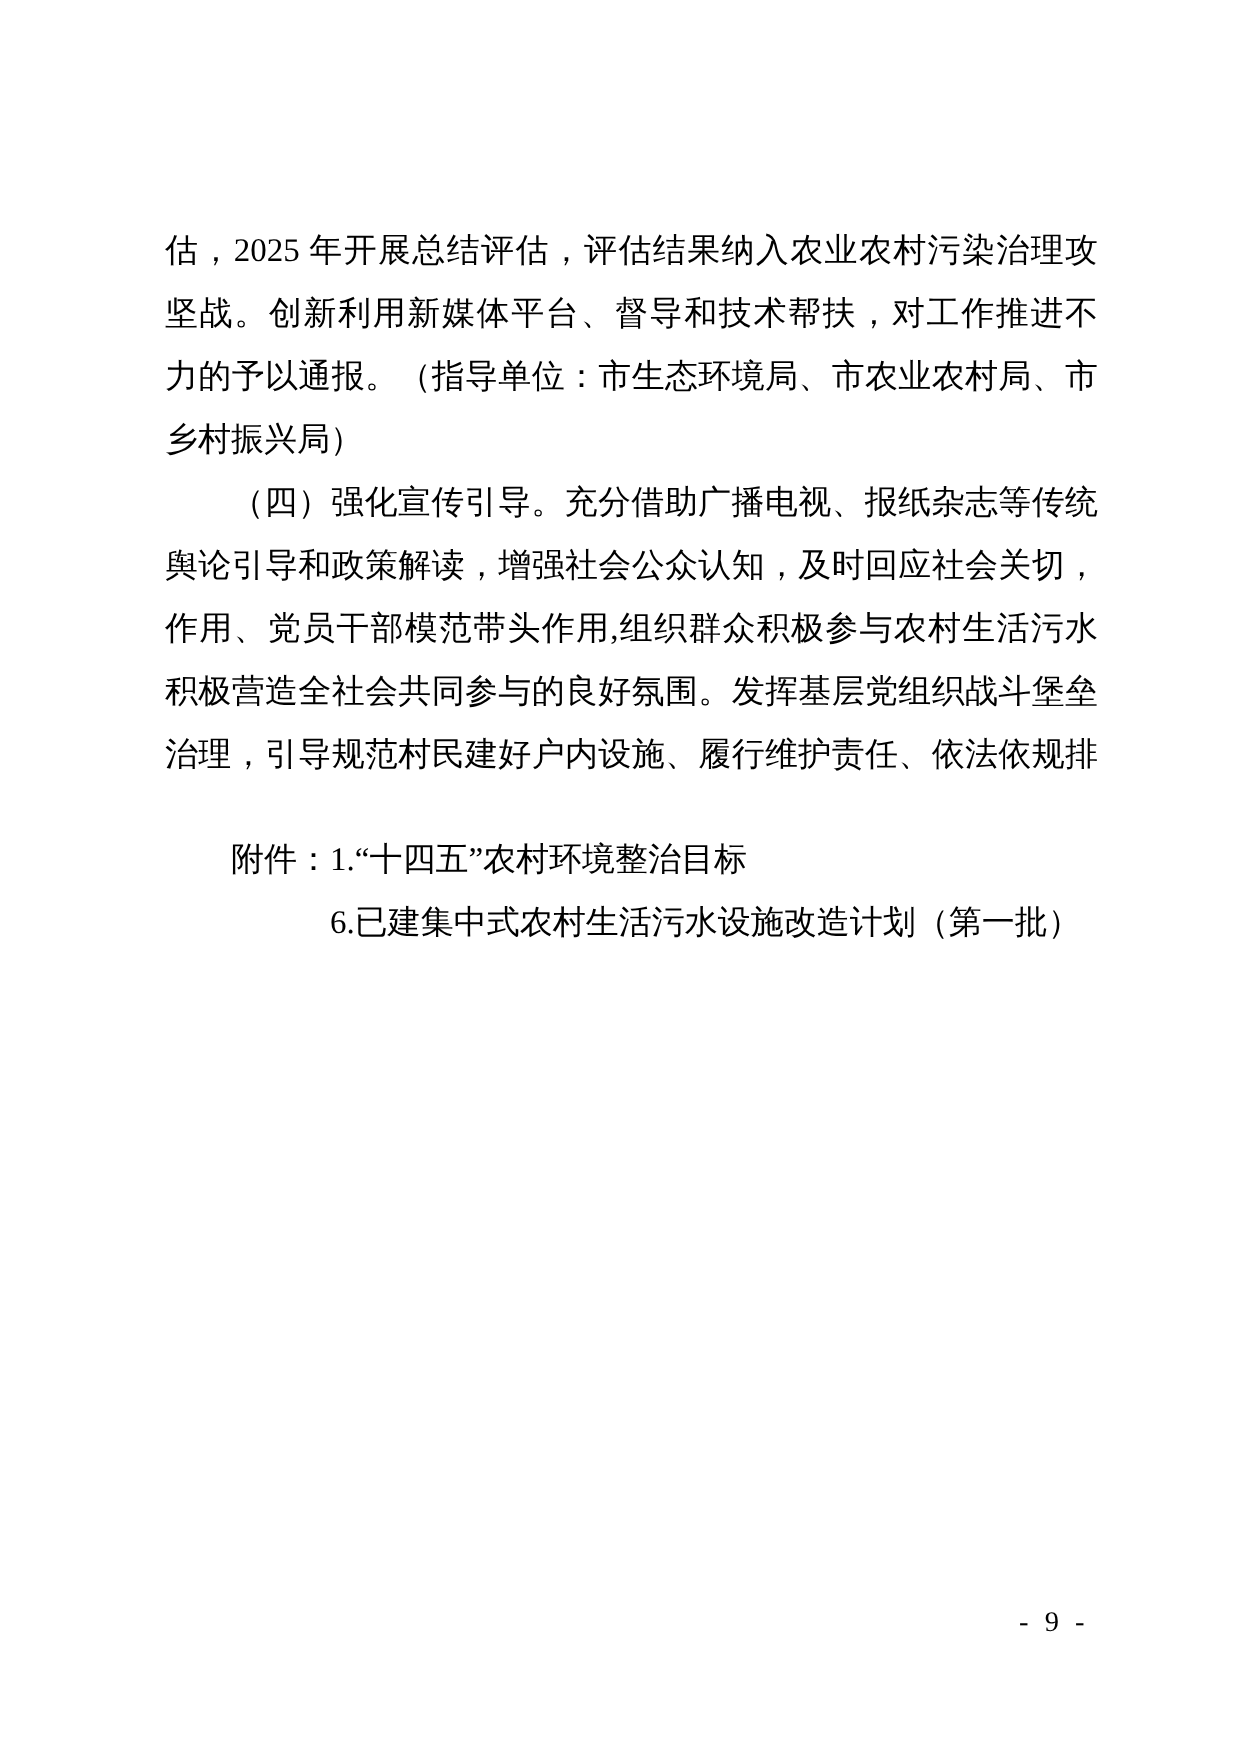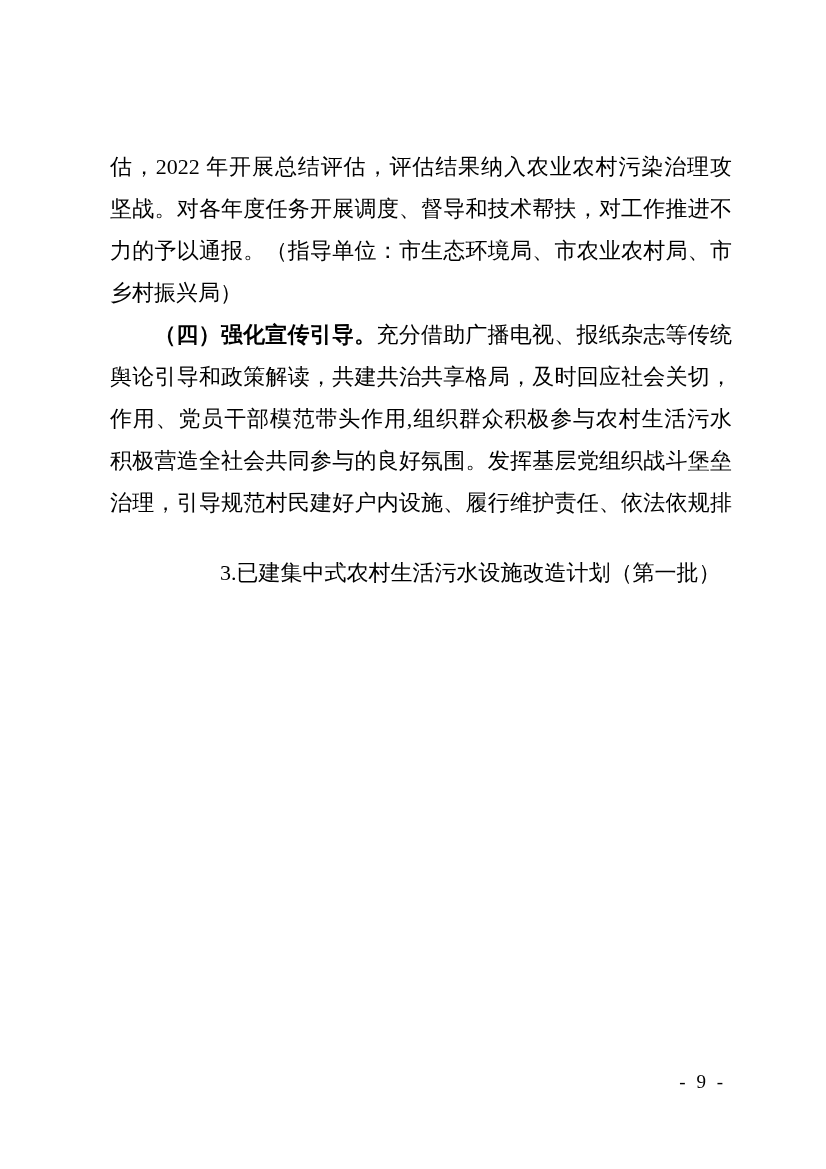--- a/index.html
+++ b/index.html
@@ -34,21 +34,21 @@
     text-align-last: justify;
   }
   .line.last {
     text-align: center;
     text-align-last: left;
   }
   .indent2 {
     text-indent: 2em;
   }
   .bold-lead {
-    font-weight: 700;
+    font-weight: 400;
     font-family: "Liberation Sans", "DejaVu Sans", sans-serif;
   }
   .attachments {
     margin-top: 28px;
     margin-left: 44px;
   }
   .att-line {
     display: block;
     line-height: 42px;
     text-align: left;
@@ -65,34 +65,35 @@
     color: #000000;
   }
 </style>
 </head>
 <body>
 
 <div class="page">
   <div class="content">
 
     <p class="para">
-      <span class="line">估，2022 年开展总结评估，评估结果纳入农业农村污染治理攻</span>
-      <span class="line">坚战。对各年度任务开展调度、督导和技术帮扶，对工作推进不</span>
+      <span class="line">估，2025 年开展总结评估，评估结果纳入农业农村污染治理攻</span>
+      <span class="line">坚战。创新利用新媒体平台、督导和技术帮扶，对工作推进不</span>
       <span class="line">力的予以通报。（指导单位：市生态环境局、市农业农村局、市</span>
       <span class="line last">乡村振兴局）</span>
     </p>
 
     <p class="para">
       <span class="line indent2"><span class="bold-lead">（四）强化宣传引导。</span><span>充分借助广播电视、报纸杂志等传统</span></span>
-      <span class="line">舆论引导和政策解读，共建共治共享格局，及时回应社会关切，</span>
+      <span class="line">舆论引导和政策解读，增强社会公众认知，及时回应社会关切，</span>
       <span class="line">作用、党员干部模范带头作用,组织群众积极参与农村生活污水</span>
       <span class="line">积极营造全社会共同参与的良好氛围。发挥基层党组织战斗堡垒</span>
       <span class="line">治理，引导规范村民建好户内设施、履行维护责任、依法依规排</span>
     </p>
 
     <div class="attachments">
-      <span class="att-line att-cont">3.已建集中式农村生活污水设施改造计划（第一批）</span>
+      <span class="att-line"><span>附件：</span><span>1.“十四五”农村环境整治目标</span></span>
+      <span class="att-line att-cont">6.已建集中式农村生活污水设施改造计划（第一批）</span>
     </div>
 
   </div>
 
   <div class="page-number">- 9 -</div>
 </div>
 
 </body></html>

